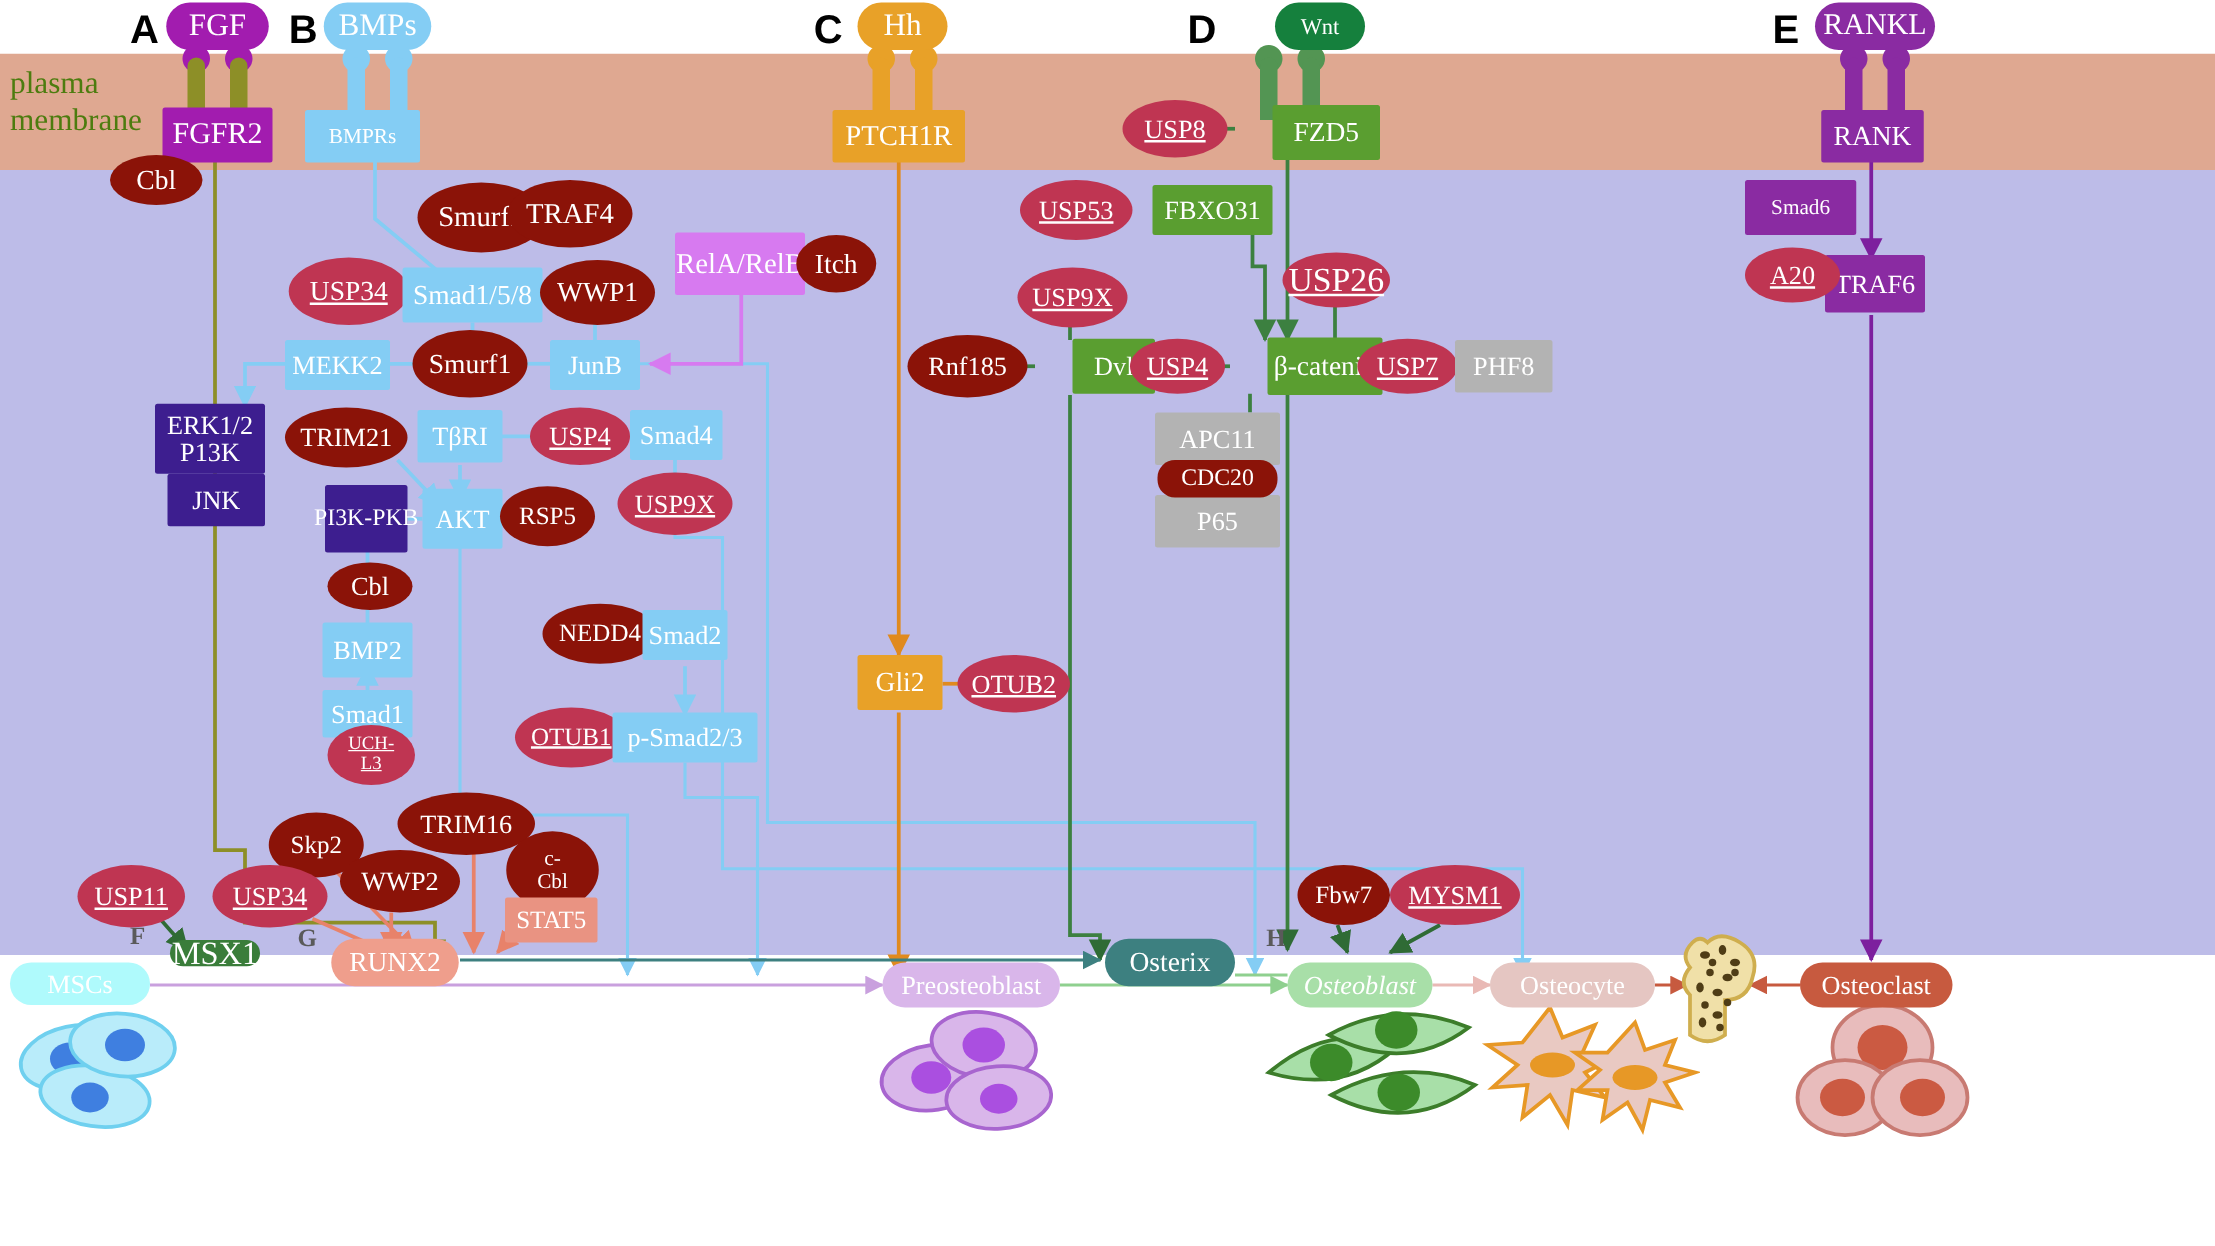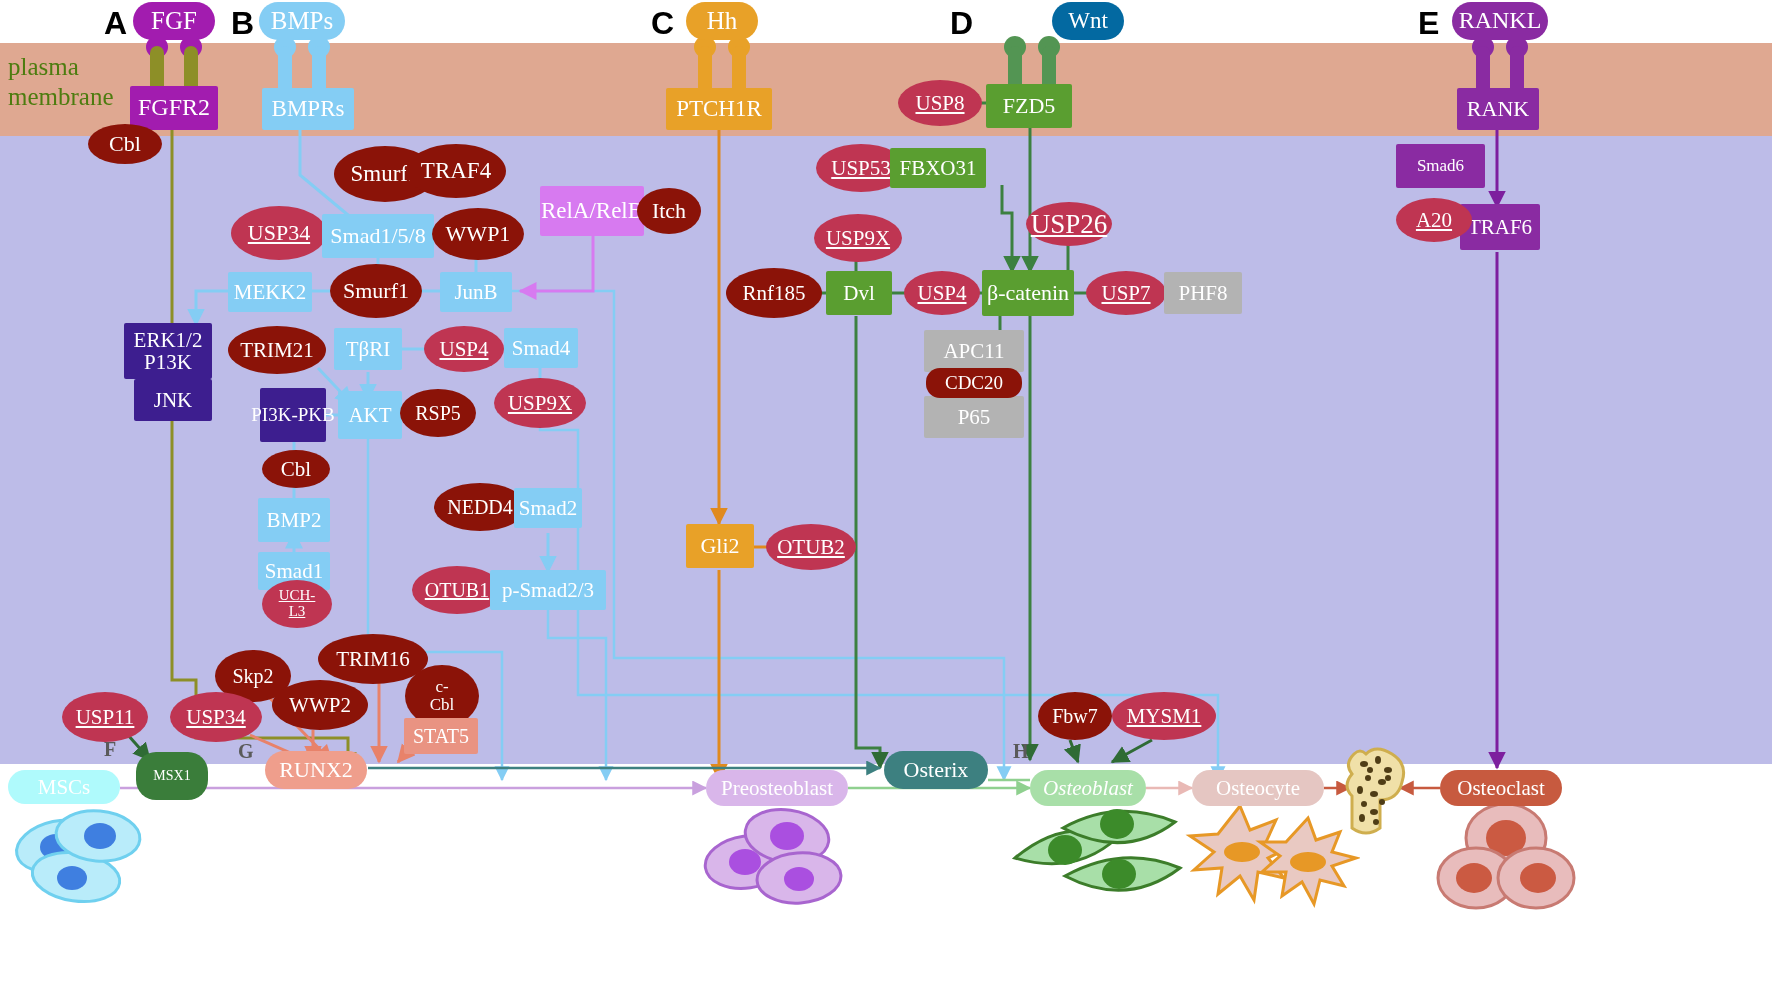--- a/index.html
+++ b/index.html
@@ -19,21 +19,21 @@
         text-align:center;color:#ffffff;box-sizing:border-box;
         font-family:"Liberation Serif",serif;line-height:1.05;z-index:6;}
   .rect{border-radius:2px;}
   .round{border-radius:20px;}
   .ell{border-radius:50%;}
 
   
   .c-olive{background:#a21caf;}
   .c-blue{background:#84cdf4;}
   .c-orange{background:#e8a128;}
-  .c-green{background:#5a9e30;}
+  .c-green{background:#5a9e30;margin-left:32px;}
   .c-purple{background:#8a2ba2;}
   .c-crimson{background:#bf3552;text-decoration:underline;}
   .c-violet{background:#3d1e8f;}
   .c-magenta{background:#d77af0;}
   .c-grey{background:#b3b3b3;}
   .c-deepred{background:#8b1308;}
   .c-salmon{background:#e99382;}
   .c-salmon2{background:#ef9e8c;}
   .c-darkgreen{background:#3a7d3a;}
   .c-teal{background:#3d8080;}
@@ -270,21 +270,21 @@
   <div class="node rect c-olive" style="left:130px;top:86px;width:88px;height:44px;font-size:24px">FGFR2</div>
   <div class="node ell c-deepred" style="left:88px;top:124px;width:74px;height:40px;font-size:22px">Cbl</div>
 
   <div class="node rect c-violet" style="left:124px;top:323px;width:88px;height:56px;font-size:21px;flex-direction:column">
     <span>ERK1/2</span>
     <span>P13K</span>
   </div>
   <div class="node rect c-violet" style="left:134px;top:379px;width:78px;height:42px;font-size:21px">JNK</div>
 
   <div class="node round c-blue" style="left:259px;top:2px;width:86px;height:38px;font-size:25px">BMPs</div>
-  <div class="node rect c-blue" style="left:262px;top:88px;width:92px;height:42px;font-size:23px">BMPRs</div>
+  <div class="node rect c-blue" style="left:244px;top:88px;width:92px;height:42px;font-size:17px">BMPRs</div>
 
   <div class="node ell c-deepred" style="left:334px;top:146px;width:102px;height:56px;font-size:23px">Smurf2</div>
   <div class="node ell c-deepred" style="left:406px;top:144px;width:100px;height:54px;font-size:23px">TRAF4</div>
 
   <div class="node ell c-crimson" style="left:231px;top:206px;width:96px;height:54px;font-size:22px">USP34</div>
   <div class="node rect c-blue" style="left:322px;top:214px;width:112px;height:44px;font-size:22px">Smad1/5/8</div>
   <div class="node ell c-deepred" style="left:432px;top:208px;width:92px;height:52px;font-size:22px">WWP1</div>
 
   <div class="node rect c-magenta" style="left:540px;top:186px;width:104px;height:50px;font-size:23px">RelA/RelB</div>
   <div class="node ell c-deepred" style="left:637px;top:188px;width:64px;height:46px;font-size:22px">Itch</div>
@@ -326,29 +326,29 @@
   <div class="node ell c-deepred" style="left:272px;top:680px;width:96px;height:50px;font-size:21px">WWP2</div>
   <div class="node ell c-deepred" style="left:405px;top:665px;width:74px;height:62px;font-size:17px;flex-direction:column">
     <span>c-</span>
     <span>Cbl</span>
   </div>
   <div class="node rect c-salmon" style="left:404px;top:718px;width:74px;height:36px;font-size:20px">STAT5</div>
 
   <div class="node ell c-crimson" style="left:62px;top:692px;width:86px;height:50px;font-size:21px">USP11</div>
   <div class="node ell c-crimson" style="left:170px;top:692px;width:92px;height:50px;font-size:21px">USP34</div>
 
-  <div class="node round c-darkgreen" style="left:136px;top:752px;width:72px;height:48px;font-size:14px;z-index:8">MSX1</div>
+  <div class="node round c-darkgreen" style="left:136px;top:752px;width:72px;height:21px;font-size:26px;z-index:8">MSX1</div>
   <div class="node round c-salmon2" style="left:265px;top:751px;width:102px;height:38px;font-size:22px;z-index:8">RUNX2</div>
 
   <div class="node round c-orange" style="left:686px;top:2px;width:72px;height:38px;font-size:25px">Hh</div>
   <div class="node rect c-orange" style="left:666px;top:88px;width:106px;height:42px;font-size:23px">PTCH1R</div>
   <div class="node rect c-orange" style="left:686px;top:524px;width:68px;height:44px;font-size:22px">Gli2</div>
   <div class="node ell c-crimson" style="left:766px;top:524px;width:90px;height:46px;font-size:21px">OTUB2</div>
 
-  <div class="node round c-darkgreen" style="left:1052px;top:2px;width:72px;height:38px;font-size:23px;background:#0369a1">Wnt</div>
+  <div class="node round c-darkgreen" style="left:1020px;top:2px;width:72px;height:38px;font-size:18px;background:#15803d">Wnt</div>
   <div class="node ell c-crimson" style="left:898px;top:80px;width:84px;height:46px;font-size:21px">USP8</div>
   <div class="node rect c-green" style="left:986px;top:84px;width:86px;height:44px;font-size:22px">FZD5</div>
 
   <div class="node ell c-crimson" style="left:816px;top:144px;width:90px;height:48px;font-size:21px">USP53</div>
   <div class="node rect c-green" style="left:890px;top:148px;width:96px;height:40px;font-size:21px">FBXO31</div>
 
   <div class="node ell c-crimson" style="left:814px;top:214px;width:88px;height:48px;font-size:21px">USP9X</div>
   <div class="node ell c-crimson" style="left:1026px;top:202px;width:86px;height:44px;font-size:27px">USP26</div>
 
   <div class="node ell c-deepred" style="left:726px;top:268px;width:96px;height:50px;font-size:21px">Rnf185</div>

